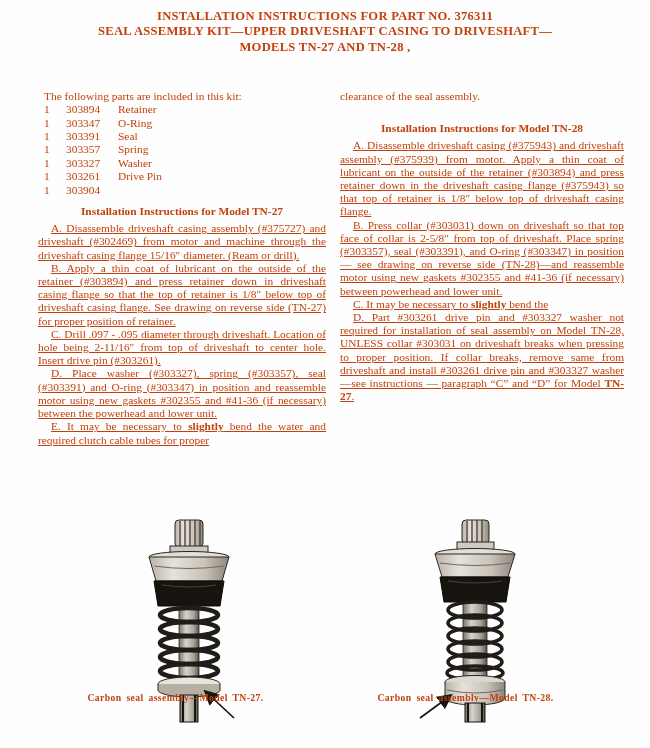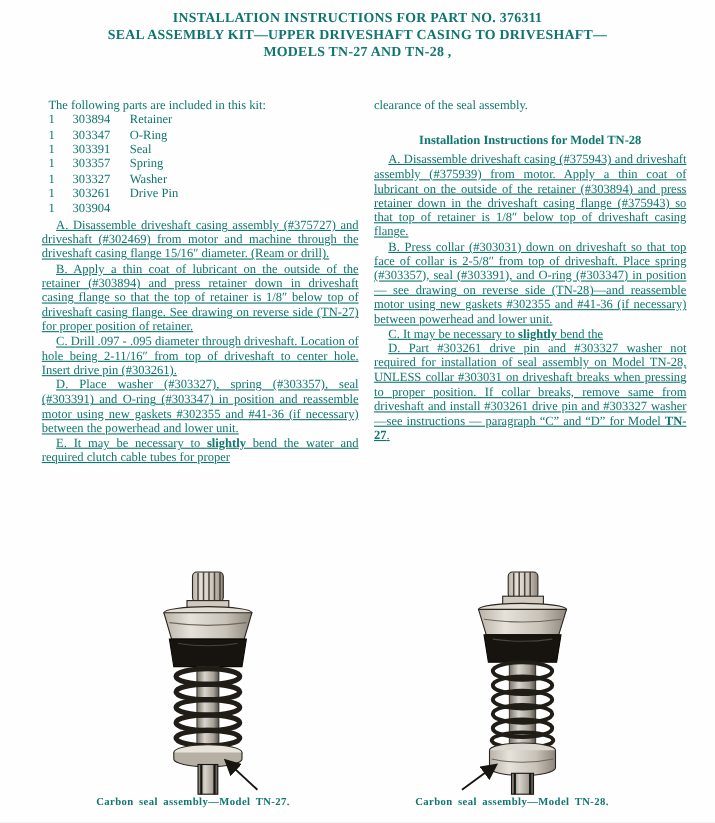--- a/index.html
+++ b/index.html
@@ -1,18 +1,18 @@
 <!DOCTYPE html>
 <html><head>
 <meta charset="utf-8">
 <style>
   html,body { margin:0; padding:0; background:#e8e8e8; }
   .page {
     position:relative; width:650px; height:748px; background:#fefefe;
-    font-family:"Liberation Serif","DejaVu Serif",serif; color:#0f766e;
+    font-family:"Liberation Serif","DejaVu Serif",serif; color:#c2410c;
     overflow:hidden; margin:0 auto;
   }
   .header {
     position:absolute; top:9px; left:0; right:0; text-align:center;
     font-weight:bold; font-size:12.6px; line-height:15.4px; letter-spacing:0.25px;
   }
   .col {
     position:absolute; top:90px; font-size:11.4px; line-height:13.2px;
     text-align:justify;
   }
@@ -30,21 +30,21 @@
   }
   .col-heading.mt-lg { margin-top:19px; }
   p.para { margin:0; text-indent:13px;text-decoration:underline; }
   p.cont { margin:0; text-indent:0; }
   p.gap-top { margin-top:12px; }
   b, .b { font-weight:bold; }
   .figure { position:absolute; }
   .fig-left  { left:112px; top:516px; }
   .fig-right { left:398px; top:516px; }
   .caption {
-    position:absolute; top:724px; font-size:9.7px; font-weight:bold;
+    position:absolute; top:692px; font-size:9.7px; font-weight:bold;
     text-align:center; letter-spacing:0.4px; word-spacing:2px;
   }
   .caption-left  { left:68px;  width:215px; }
   .caption-right { left:358px; width:215px; }
 </style>
 </head>
 <body>
 
 <div class="page">
 
@@ -92,20 +92,21 @@
           <span class="part-qty">1</span>
           <span class="part-no">303261</span>
           <span class="part-name">Drive Pin</span>
         </div>
 
         <div class="part-row">
           <span class="part-qty">1</span>
           <span class="part-no">303904</span>
         </div>
       </div>
+    <div class="col-heading">Installation Instructions for Model TN-27</div>
     <p class="para"><span>A. Disassemble driveshaft casing assembly (#375727) and driveshaft (#302469) from motor and machine through the driveshaft casing flange 15/16″ diameter. (Ream or drill).</span></p>
     <p class="para"><span>B. Apply a thin coat of lubricant on the outside of the retainer (#303894) and press retainer down in driveshaft casing flange so that the top of retainer is 1/8″ below top of driveshaft casing flange. See drawing on reverse side (TN-27) for proper position of retainer.</span></p>
     <p class="para"><span>C. Drill .097 - .095 diameter through driveshaft. Location of hole being 2-11/16″ from top of driveshaft to center hole. Insert drive pin (#303261).</span></p>
     <p class="para"><span>D. Place washer (#303327), spring (#303357), seal (#303391) and O-ring (#303347) in position and reassemble motor using new gaskets #302355 and #41-36 (if necessary) between the powerhead and lower unit.</span></p>
     <p class="para"><span>E. It may be necessary to </span><span class="b">slightly</span><span> bend the water and required clutch cable tubes for proper</span></p>
   </div>
 
   <div class="col col-right">
     <p class="cont">clearance of the seal assembly.</p>
     <div class="col-heading mt-lg">Installation Instructions for Model TN-28</div>

